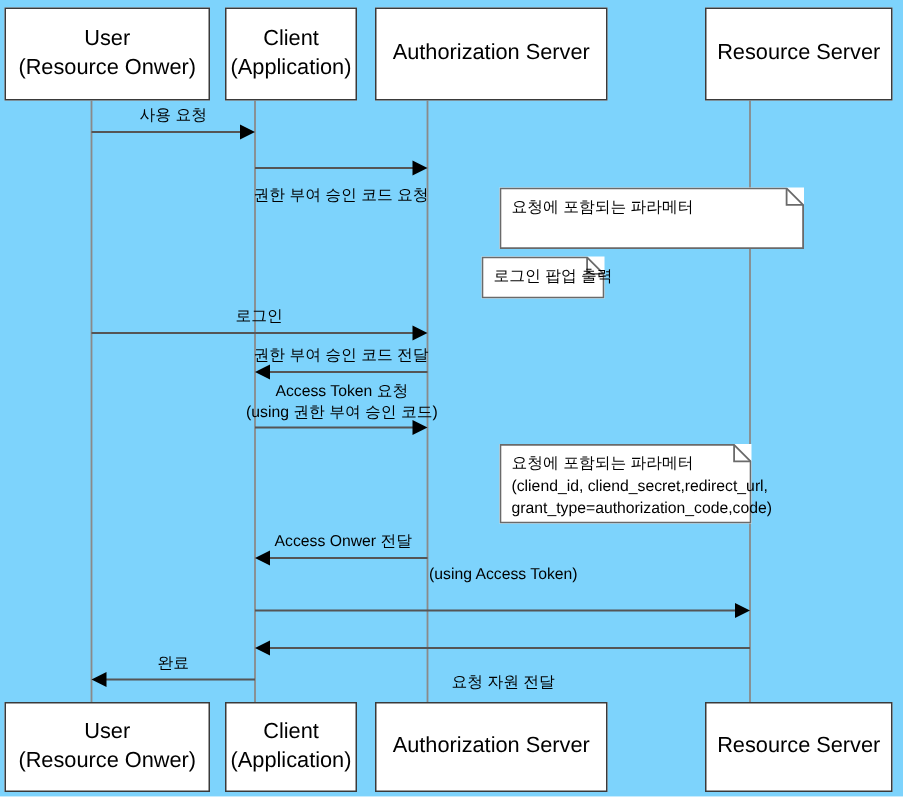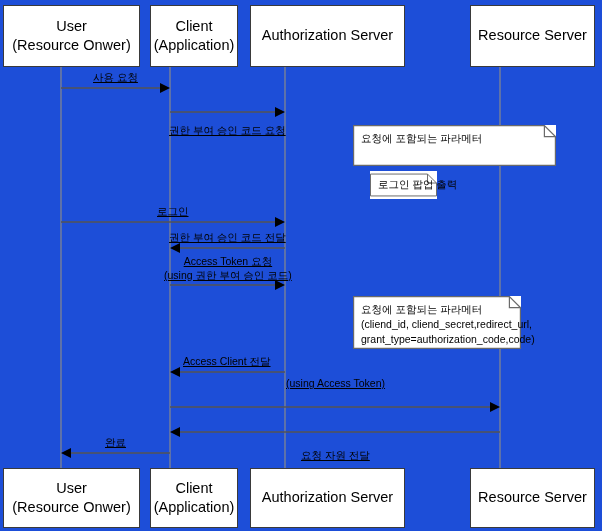--- a/index.html
+++ b/index.html
@@ -7,21 +7,21 @@
     padding: 0;
     background: #ffffff;
   }
   body {
     font-family: "Liberation Sans", "DejaVu Sans", sans-serif;
   }
   #diagram-root {
     position: relative;
     width: 602px;
     height: 531px;
-    background: #1d4ed8;
+    background: #7dd3fc;
     overflow: hidden;
   }
   svg.canvas {
     position: absolute;
     left: 0;
     top: 0;
     width: 602px;
     height: 531px;
   }
   .lifeline-box {
@@ -41,21 +41,20 @@
   }
   .lifeline-box .ln {
     display: block;
     white-space: nowrap;
   }
   .note {
     position: absolute;
     box-sizing: border-box;
     background: #ffffff;
     z-index: 4;
-    margin-left: 20px;
   }
   .note .note-body {
     position: absolute;
     left: 0; top: 0; right: 0; bottom: 0;
     padding: 6px 8px 4px 8px;
     box-sizing: border-box;
     font-size: 10.5px;
     color: #000000;
     line-height: 1.45;
   }
@@ -70,21 +69,20 @@
     height: 100%;
   }
   .msg-label {
     position: absolute;
     font-size: 10.5px;
     color: #000000;
     white-space: nowrap;
     line-height: 1.3;
     z-index: 5;
     text-align: center;
-    text-decoration: underline;
   }
   .msg-label .ml {
     display: block;
     white-space: nowrap;
   }
 </style>
 </head>
 <body>
 
 <div id="diagram-root">
@@ -147,21 +145,21 @@
   <div class="note" id="note1" style="left: 333px; top: 125px; width: 203px; height: 41px;">
     <svg class="note-shape" viewBox="0 0 203 41">
         <path d="M0.6 0.6 H191.4 L202.4 11.6 V40.4 H0.6 Z" fill="#ffffff" stroke="#6a6a6a" stroke-width="1.2"></path>
         <path d="M191.4 0.6 V11.6 H202.4" fill="none" stroke="#6a6a6a" stroke-width="1.2"></path>
       </svg>
     <div class="note-body">
       <span class="nl">요청에 포함되는 파라메터</span>
     </div>
   </div>
 
-  <div class="note" id="note2" style="left: 350px; top: 171px; width: 67px; height: 28px; text-decoration: underline;">
+  <div class="note" id="note2" style="left: 321px; top: 171px; width: 82px; height: 28px; text-decoration: underline;">
     <svg class="note-shape" viewBox="0 0 82 28">
         <path d="M0.6 0.6 H70.4 L81.4 11.6 V27.4 H0.6 Z" fill="#ffffff" stroke="#6a6a6a" stroke-width="1.2"></path>
         <path d="M70.4 0.6 V11.6 H81.4" fill="none" stroke="#6a6a6a" stroke-width="1.2"></path>
       </svg>
     <div class="note-body">
       <span class="nl">로그인 팝업 출력</span>
     </div>
   </div>
 
   <div class="note" id="note3" style="left: 333px; top: 296px; width: 168px; height: 53px;">
@@ -186,21 +184,21 @@
     <span class="ml">로그인</span>
   </div>
   <div class="msg-label" id="lbl-m4" style="left: 169px; top: 231px; visibility: visible;">
     <span class="ml">권한 부여 승인 코드 전달</span>
   </div>
   <div class="msg-label" id="lbl-m5" style="left: 164px; top: 255px; visibility: visible;">
     <span class="ml">Access Token 요청</span>
     <span class="ml">(using 권한 부여 승인 코드)</span>
   </div>
   <div class="msg-label" id="lbl-m6" style="left: 183px; top: 355px; visibility: visible;">
-    <span class="ml">Access Client 전달</span>
+    <span class="ml">Access Onwer 전달</span>
   </div>
   <div class="msg-label" id="lbl-m7" style="left: 286px; top: 377px; visibility: visible;">
     <span class="ml">(using Access Token)</span>
   </div>
   <div class="msg-label" id="lbl-m8" style="left: 301px; top: 415px; visibility: visible; margin-top: 34px;">
     <span class="ml">요청 자원 전달</span>
   </div>
   <div class="msg-label" id="lbl-m9" style="left: 105px; top: 436px; visibility: visible;">
     <span class="ml">완료</span>
   </div>

